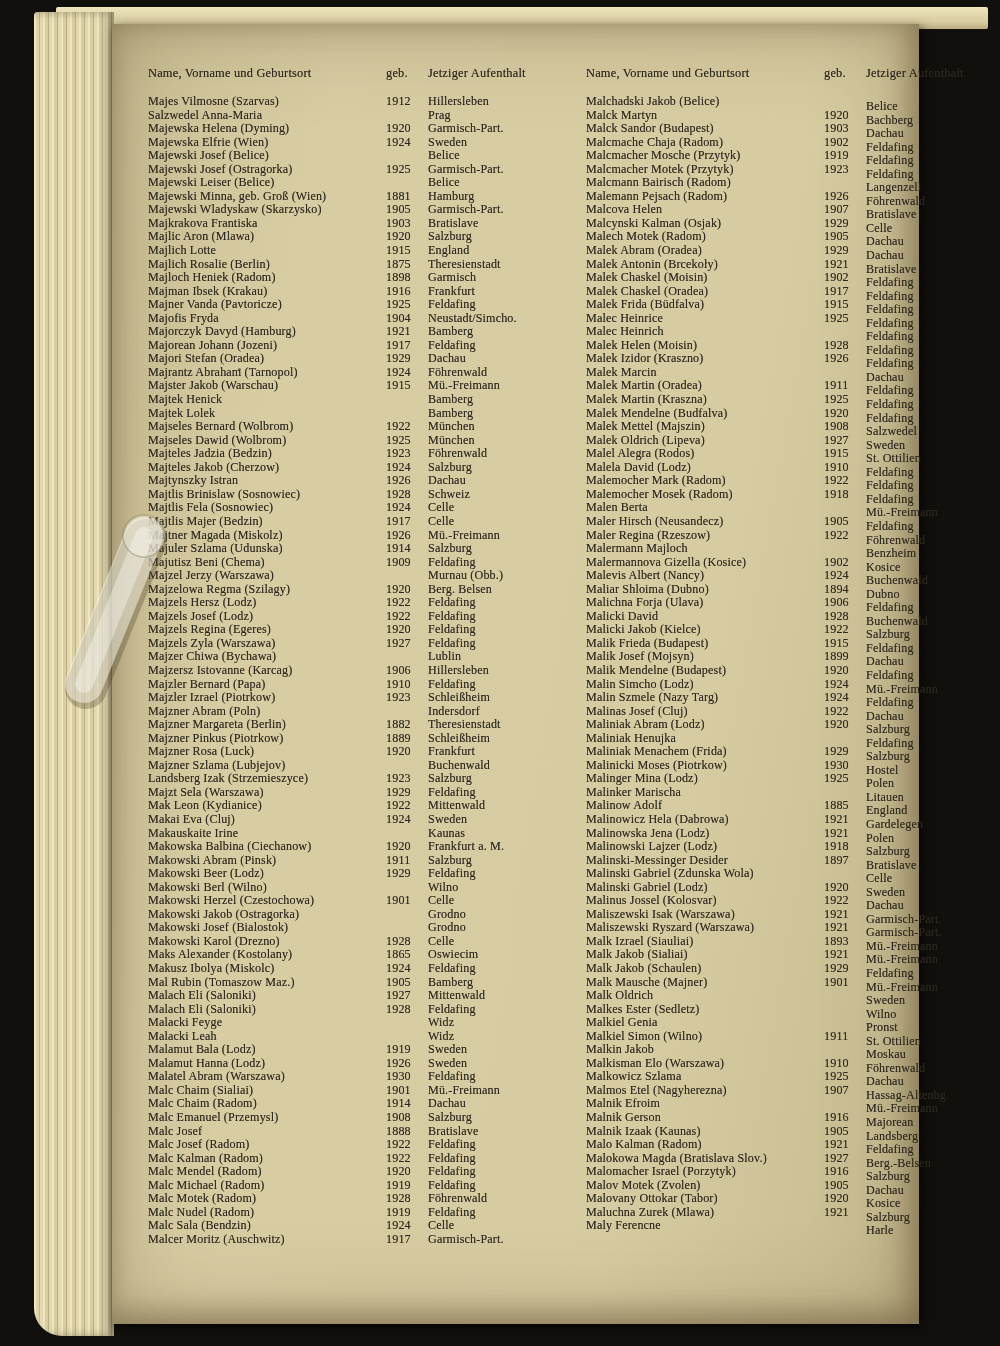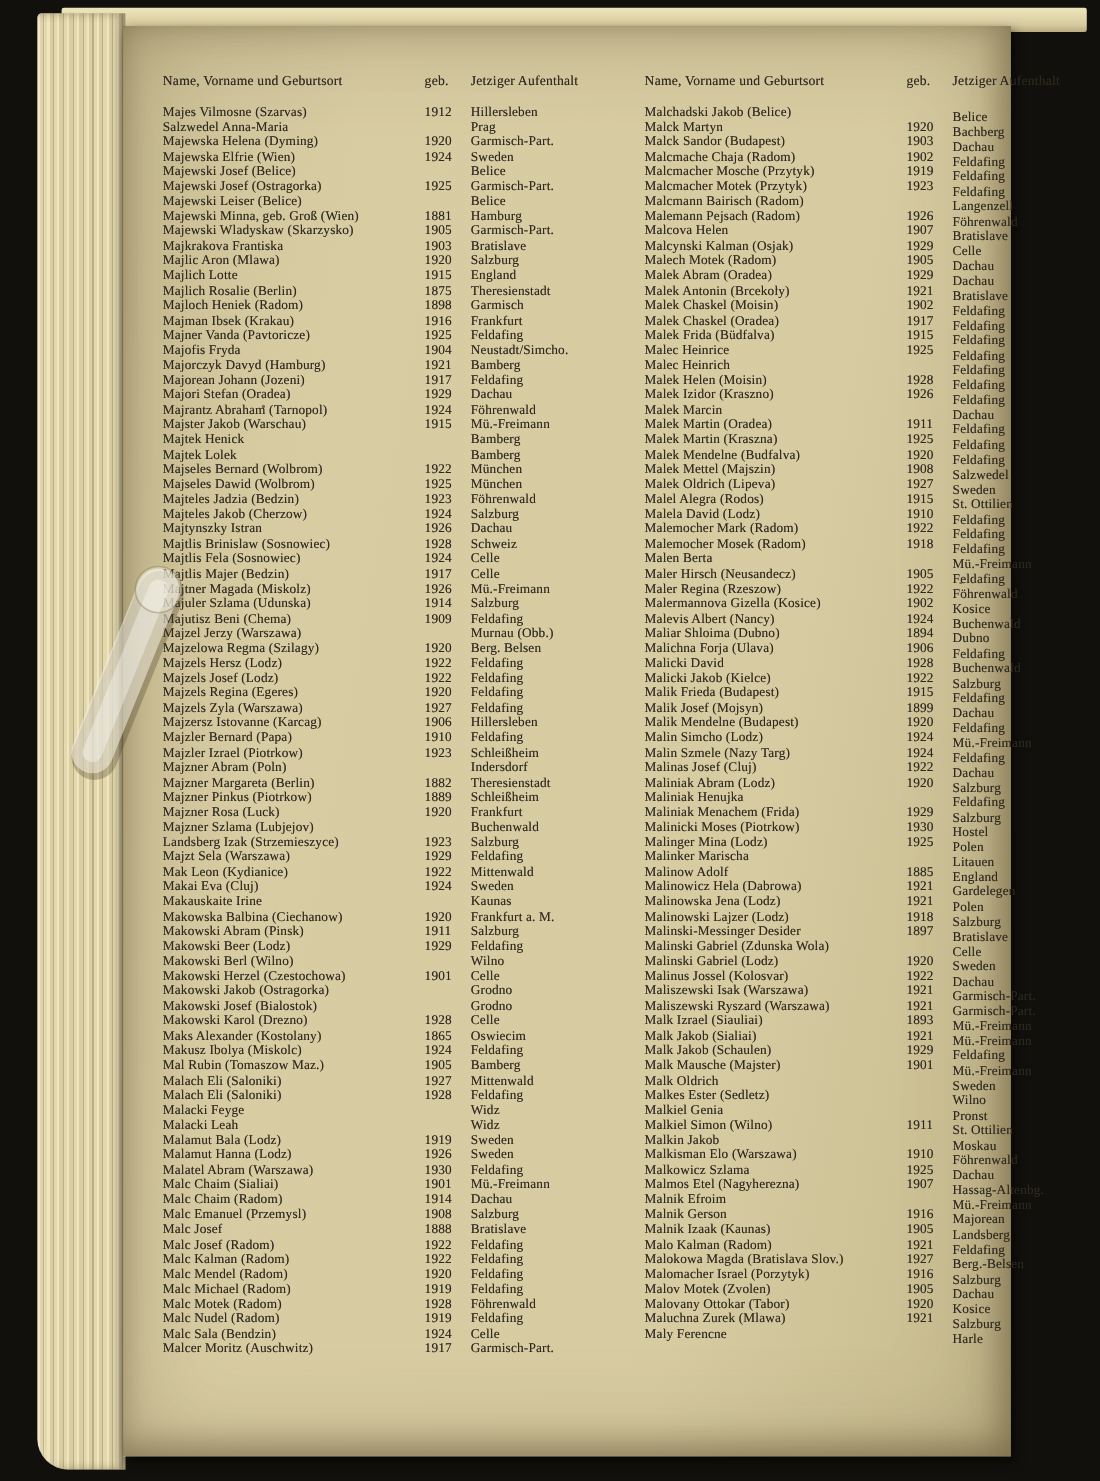--- a/index.html
+++ b/index.html
@@ -284,20 +284,25 @@
               <span class="c-name">Majzels Regina (Egeres)</span>
               <span class="c-geb">1920</span>
               <span class="c-res">Feldafing</span>
             </div>
             <div class="row">
               <span class="c-name">Majzels Zyla (Warszawa)</span>
               <span class="c-geb">1927</span>
               <span class="c-res">Feldafing</span>
             </div>
             <div class="row">
+              <span class="c-name">Majzer Chiwa (Bychawa)</span>
+              <span class="c-geb"></span>
+              <span class="c-res">Lublin</span>
+            </div>
+            <div class="row">
               <span class="c-name">Majzersz Istovanne (Karcag)</span>
               <span class="c-geb">1906</span>
               <span class="c-res">Hillersleben</span>
             </div>
             <div class="row">
               <span class="c-name">Majzler Bernard (Papa)</span>
               <span class="c-geb">1910</span>
               <span class="c-res">Feldafing</span>
             </div>
             <div class="row">
@@ -674,20 +679,25 @@
               <span class="c-name">Maler Hirsch (Neusandecz)</span>
               <span class="c-geb">1905</span>
               <span class="c-res">Feldafing</span>
             </div>
             <div class="row">
               <span class="c-name">Maler Regina (Rzeszow)</span>
               <span class="c-geb">1922</span>
               <span class="c-res">Föhrenwald</span>
             </div>
             <div class="row">
+              <span class="c-name">Malermann Majloch</span>
+              <span class="c-geb"></span>
+              <span class="c-res">Benzheim</span>
+            </div>
+            <div class="row">
               <span class="c-name">Malermannova Gizella (Kosice)</span>
               <span class="c-geb">1902</span>
               <span class="c-res">Kosice</span>
             </div>
             <div class="row">
               <span class="c-name">Malevis Albert (Nancy)</span>
               <span class="c-geb">1924</span>
               <span class="c-res">Buchenwald</span>
             </div>
             <div class="row">
@@ -829,21 +839,21 @@
               <span class="c-name">Malk Jakob (Sialiai)</span>
               <span class="c-geb">1921</span>
               <span class="c-res">Mü.-Freimann</span>
             </div>
             <div class="row">
               <span class="c-name">Malk Jakob (Schaulen)</span>
               <span class="c-geb">1929</span>
               <span class="c-res">Feldafing</span>
             </div>
             <div class="row">
-              <span class="c-name">Malk Mausche (Majster)</span>
+              <span class="c-name">Malk Mausche (Majner)</span>
               <span class="c-geb">1901</span>
               <span class="c-res">Mü.-Freimann</span>
             </div>
             <div class="row">
               <span class="c-name">Malk Oldrich</span>
               <span class="c-geb"></span>
               <span class="c-res">Sweden</span>
             </div>
             <div class="row">
               <span class="c-name">Malkes Ester (Sedletz)</span>

